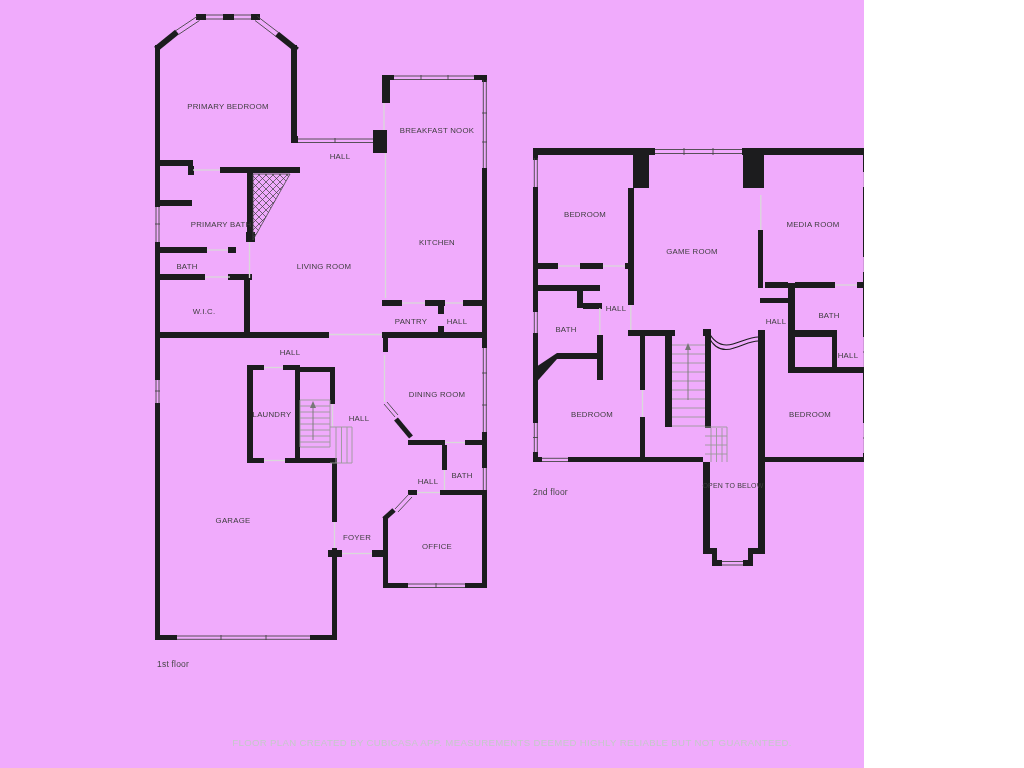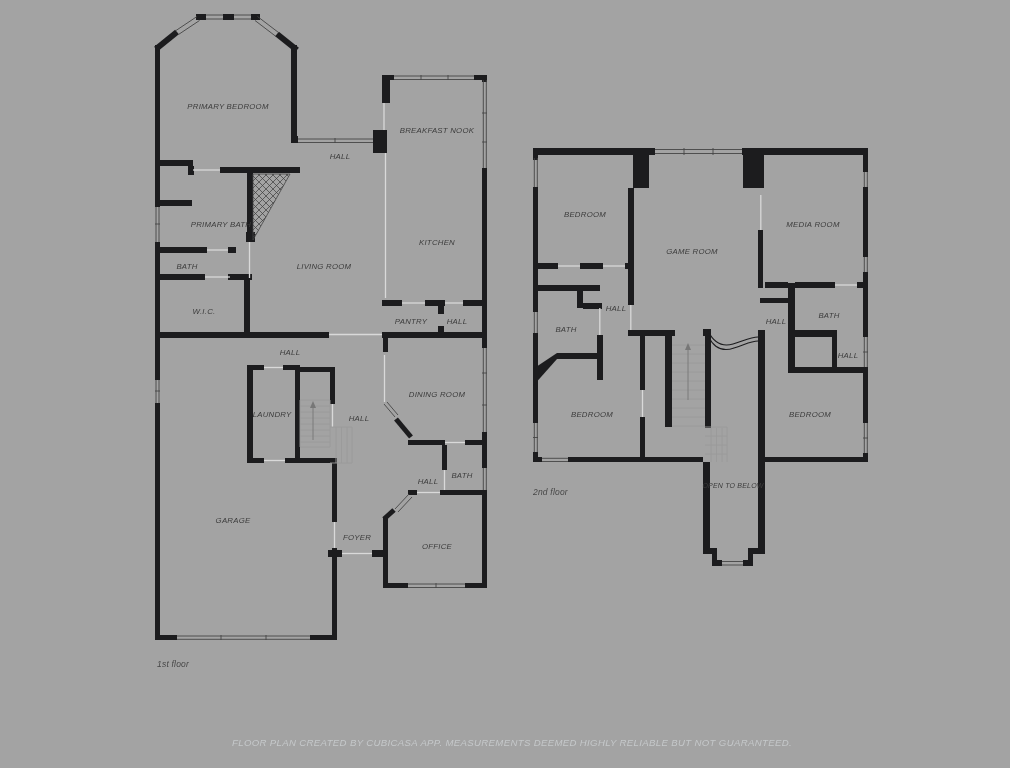--- a/index.html
+++ b/index.html
@@ -1,17 +1,17 @@
 <!DOCTYPE html>
 <html><head>
 <meta charset="utf-8">
 <style>
   html,body{margin:0;padding:0;background:#ffffff;}
-  .canvas{position:relative;width:1010px;height:768px;background:#a3a3a3;overflow:hidden;
-          font-family:"Liberation Sans",sans-serif;font-style:italic;}
+  .canvas{position:relative;width:864px;height:768px;background:#f0abfc;overflow:hidden;
+          font-family:"Liberation Sans",sans-serif;}
   svg text{font-family:"Liberation Sans",sans-serif;fill:#3c3c3c;}
   .room{font-size:7.8px;letter-spacing:.25px;}
   .room-sm{font-size:7px;letter-spacing:.2px;}
   .floor-lbl{font-size:8.5px;fill:#474747;letter-spacing:.2px;}
   .footer-lbl{font-size:9.6px;fill:#c5c8ca;letter-spacing:.35px;}
   .wall{fill:#1c1c1e;}
   .wline{stroke:#1c1c1e;fill:none;}
   .win{stroke:#454545;stroke-width:.9;fill:none;}
   .open{stroke:#d9d9d9;stroke-width:1.3;fill:none;}
   .stair{stroke:#9a9a9a;stroke-width:.9;fill:none;}

